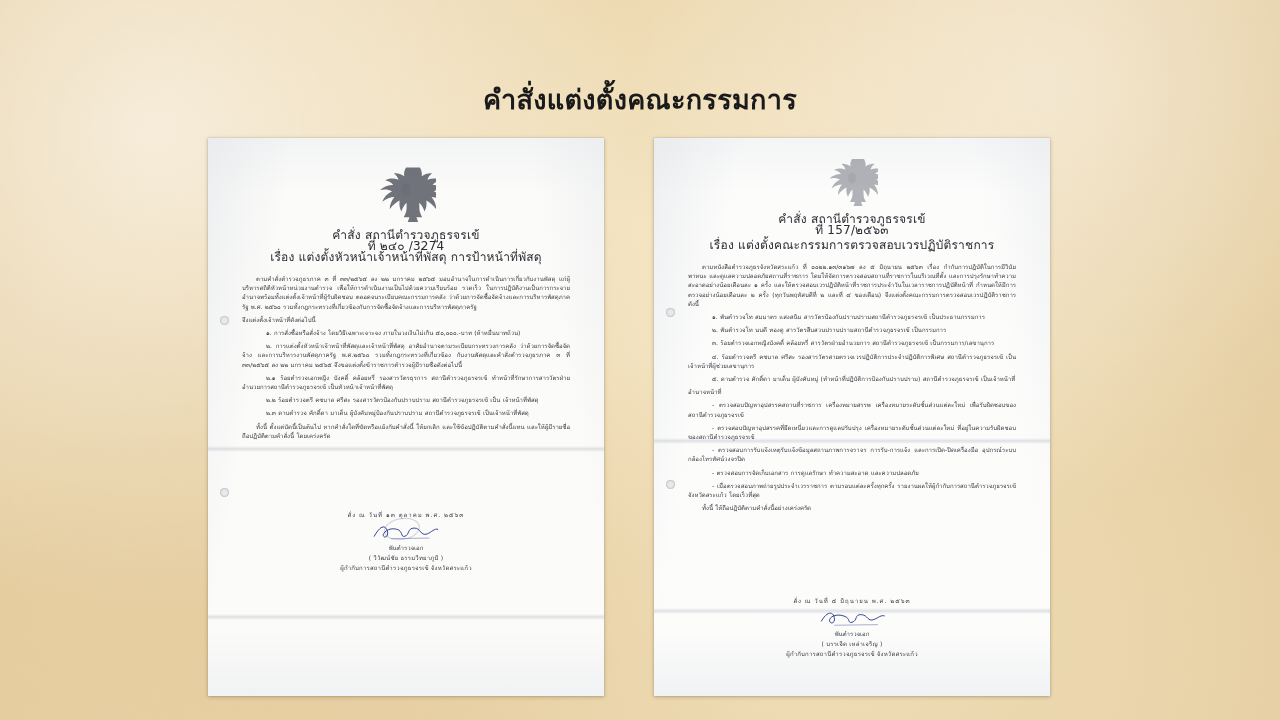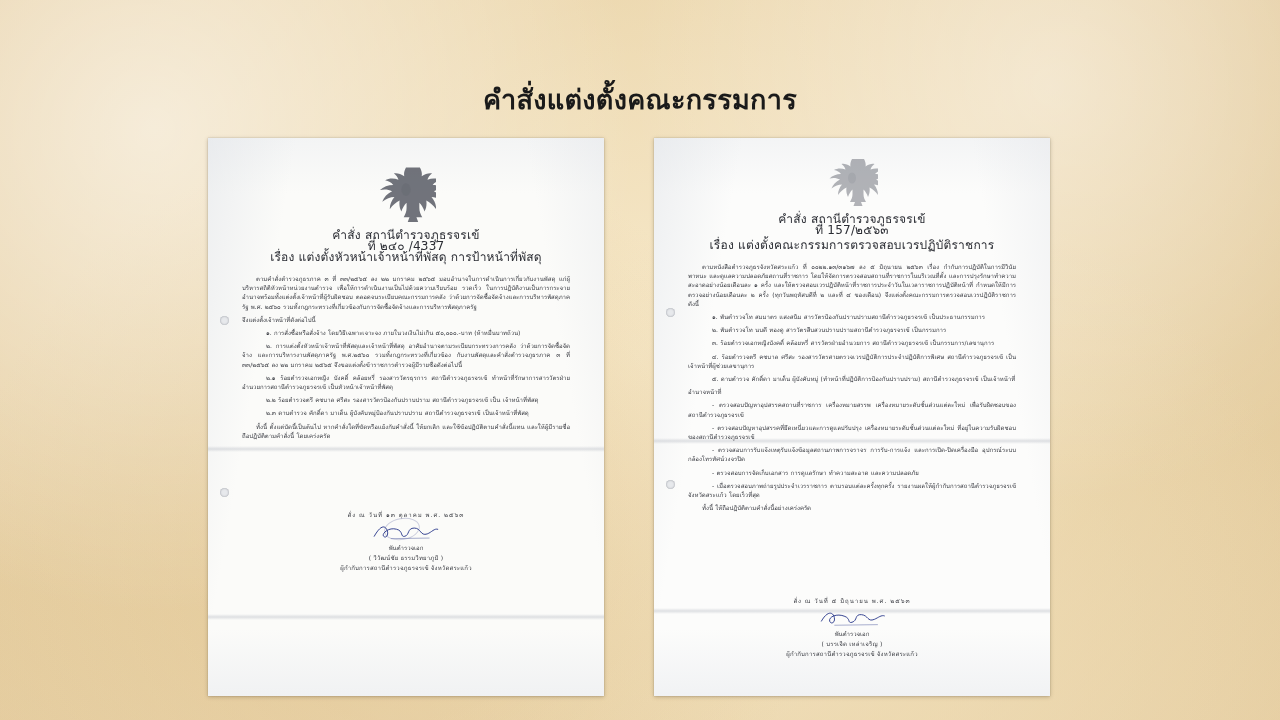--- a/index.html
+++ b/index.html
@@ -167,21 +167,21 @@
       <g fill="#3b3f4a" opacity="0.88">
         <path d="M50 6 c-3 6 -4 10 -3 15 -6 -4 -12 -6 -18 -5 4 3 7 7 8 11 -8 -3 -16 -3 -23 1 6 1 11 4 14 8 -9 0 -17 3 -23 9 8 -2 15 -1 21 2 -8 4 -14 10 -17 18 7 -5 14 -8 21 -8 -5 6 -8 13 -8 21 5 -7 11 -12 17 -15 -1 7 0 13 3 19 2 -6 5 -11 9 -15 v9 c0 6 -2 11 -5 16 h10 l-3 8 h18 l-3 -8 h10 c-3 -5 -5 -10 -5 -16 v-9 c4 4 7 9 9 15 3 -6 4 -12 3 -19 6 3 12 8 17 15 0 -8 -3 -15 -8 -21 7 0 14 3 21 8 -3 -8 -9 -14 -17 -18 6 -3 13 -4 21 -2 -6 -6 -14 -9 -23 -9 3 -4 8 -7 14 -8 -7 -4 -15 -4 -23 -1 1 -4 4 -8 8 -11 -6 -1 -12 1 -18 5 1 -5 0 -9 -3 -15 z"></path>
       </g>
       <g fill="#4a4e59" opacity="0.7">
         <ellipse cx="50" cy="44" rx="8" ry="11"></ellipse>
       </g>
     </svg>
 
     <div class="block headline" style="top:92px;">
       <div>คำสั่ง สถานีตำรวจภูธรจรเข้</div>
-      <div>ที่ ๒๔๐ /4337</div>
+      <div>ที่ ๒๔๐ /3274</div>
       <div>เรื่อง แต่งตั้งหัวหน้าเจ้าหน้าที่พัสดุ การป้าหน้าที่พัสดุ</div>
     </div>
 
     <div class="block bodytext" style="top:136px;">
       <p>ตามคำสั่งตำรวจภูธรภาค ๓ ที่ ๓๓/๒๕๖๕ ลง ๒๒ มกราคม ๒๕๖๕ มอบอำนาจในการดำเนินการเกี่ยวกับงานพัสดุ แก่ผู้บริหารสถิติหัวหน้าหน่วยงานตำรวจ เพื่อให้การดำเนินงานเป็นไปด้วยความเรียบร้อย รวดเร็ว ในการปฏิบัติงานเป็นการกระจายอำนาจพร้อมทั้งแต่งตั้งเจ้าหน้าที่ผู้รับผิดชอบ ตลอดจนระเบียบคณะกรรมการคลัง ว่าด้วยการจัดซื้อจัดจ้างและการบริหารพัสดุภาครัฐ พ.ศ. ๒๕๖๐ รวมทั้งกฎกระทรวงที่เกี่ยวข้องกับการจัดซื้อจัดจ้างและการบริหารพัสดุภาครัฐ</p>
       <p class="noind">จึงแต่งตั้งเจ้าหน้าที่ดังต่อไปนี้</p>
       <p class="ind2">๑. การสั่งซื้อหรือสั่งจ้าง โดยวิธีเฉพาะเจาะจง ภายในวงเงินไม่เกิน ๕๐,๐๐๐.-บาท (ห้าหมื่นบาทถ้วน)</p>
       <p class="ind2">๒. การแต่งตั้งหัวหน้าเจ้าหน้าที่พัสดุและเจ้าหน้าที่พัสดุ อาศัยอำนาจตามระเบียบกระทรวงการคลัง ว่าด้วยการจัดซื้อจัดจ้าง และการบริหารงานพัสดุภาครัฐ พ.ศ.๒๕๖๐ รวมทั้งกฎกระทรวงที่เกี่ยวข้อง กับงานพัสดุและคำสั่งตำรวจภูธรภาค ๓ ที่ ๓๓/๒๕๖๕ ลง ๒๒ มกราคม ๒๕๖๕ จึงขอแต่งตั้งข้าราชการตำรวจผู้มีรายชื่อดังต่อไปนี้</p>
       <p class="ind2">๒.๑ ร้อยตำรวจเอกหญิง บังคดิ์ คล้อยหรี่ รองสารวัตรธุรการ สถานีตำรวจภูธรจรเข้ ทำหน้าที่รักษาการสารวัตรฝ่ายอำนวยการสถานีตำรวจภูธรจรเข้ เป็นหัวหน้าเจ้าหน้าที่พัสดุ</p>
       <p class="ind2">๒.๒ ร้อยตำรวจตรี คชบาล ศรีสะ รองสารวัตรป้องกันปราบปราม สถานีตำรวจภูธรจรเข้ เป็น เจ้าหน้าที่พัสดุ</p>

